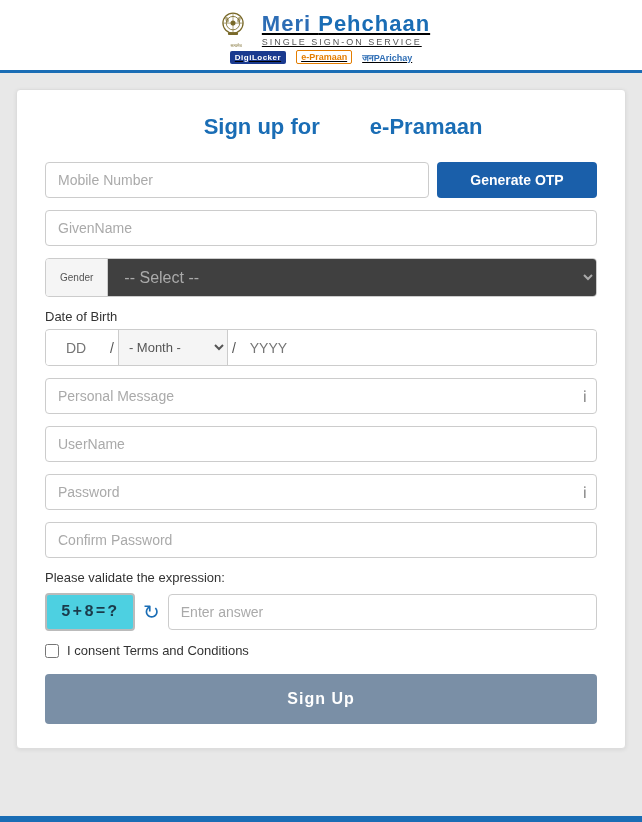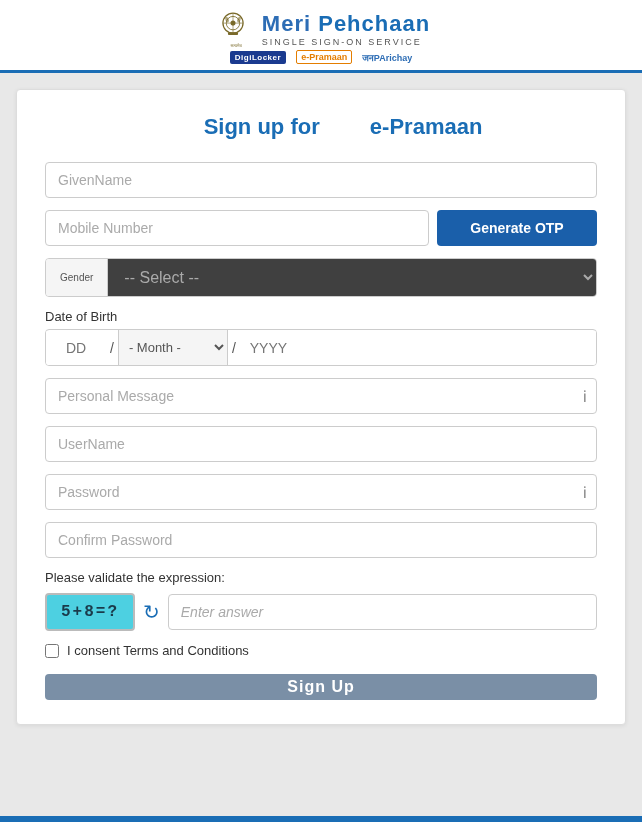--- a/index.html
+++ b/index.html
@@ -13,20 +13,21 @@
       width: 642px;
     }
     .header {
       background: #fff;
       width: 100%;
       display: flex;
       align-items: center;
       justify-content: center;
       padding: 8px 0 6px 0;
       border-bottom: 3px solid #1a6db5;
+      text-decoration: underline;
     }
     .header-logo-area {
       display: flex;
       flex-direction: column;
       align-items: center;
     }
     .header-top {
       display: flex;
       align-items: center;
       gap: 8px;
@@ -263,21 +264,20 @@
       cursor: pointer;
     }
     .captcha-input {
       flex: 1;
       padding: 9px 12px;
       border: 1px solid #ccc;
       border-radius: 4px;
       font-size: 14px;
       color: #555;
       outline: none;
-      font-style: italic;
     }
     .captcha-input::placeholder {
       color: #aaa;
     }
     .consent-row {
       display: flex;
       align-items: center;
       gap: 8px;
       margin-bottom: 16px;
     }
@@ -289,21 +289,21 @@
     .consent-text {
       font-size: 13px;
       color: #333;
     }
     .signup-btn {
       width: 100%;
       background: #7a8fa6;
       color: #fff;
       border: none;
       border-radius: 4px;
-      padding: 4px;
+      padding: 16px;
       font-size: 16px;
       font-weight: bold;
       cursor: pointer;
       letter-spacing: 1px;
     }
     .bottom-bar {
       width: 100%;
       height: 6px;
       background: #1a6db5;
       margin-top: auto;
@@ -347,29 +347,29 @@
   </div>
 </div>
 
 <div class="main-card">
   <h2 class="signup-title">
     <span>Sign up for</span>&nbsp;<span style="color:#1a6db5;font-weight:bold;">e-Pramaan</span>
   </h2>
 
   
   <div class="form-row">
-    <input class="form-input" type="text" placeholder="GivenName" style="">
-  </div>
-
-  
-  <div class="form-row">
     <div class="input-with-btn">
       <input class="form-input" type="text" placeholder="Mobile Number" style="">
       <button class="generate-otp-btn">Generate OTP</button>
     </div>
+  </div>
+
+  
+  <div class="form-row">
+    <input class="form-input" type="text" placeholder="GivenName" style="">
   </div>
 
   
   <div class="form-row">
     <div class="gender-row">
       <div class="gender-label-box">Gender</div>
       <select class="gender-select">
         <option>-- Select --</option>
         <option>Male</option>
         <option>Female</option>

